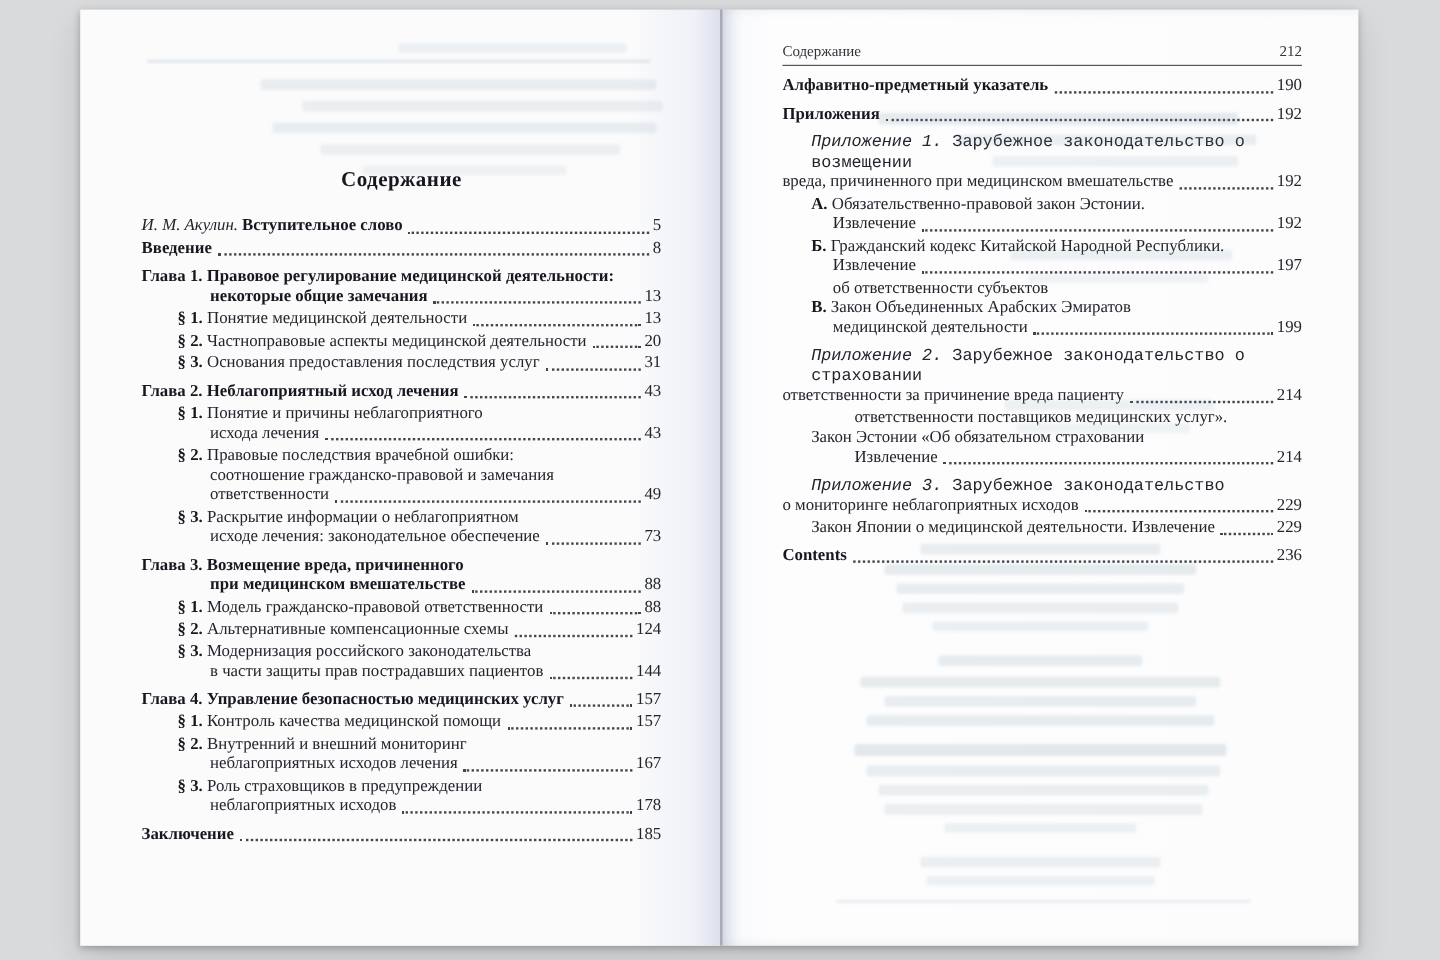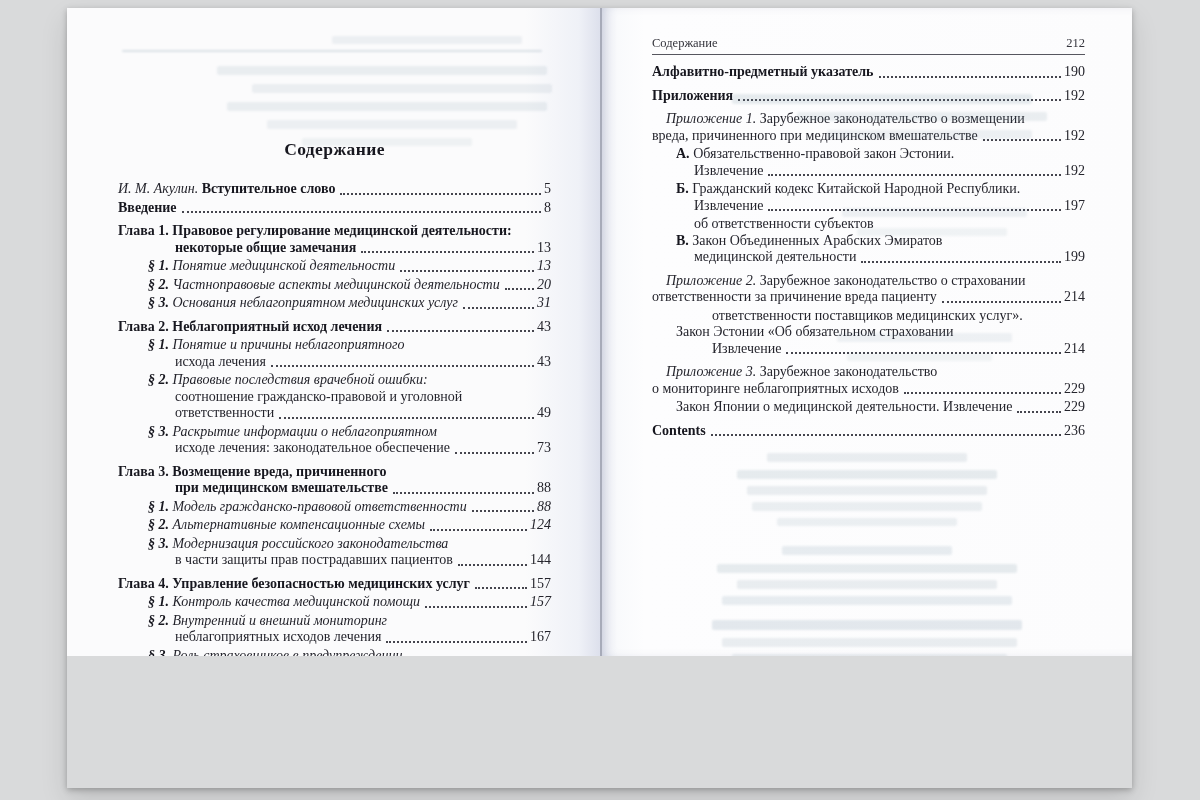--- a/index.html
+++ b/index.html
@@ -4,21 +4,21 @@
 <style>
   * { margin:0; padding:0; box-sizing:border-box; }
   body { width:1200px; height:800px; overflow:hidden;
          font-family:"Liberation Serif","DejaVu Serif",serif; }
   .stage { position:relative; width:1200px; height:800px; background:#d9dadb; }
 
   .book { position:absolute; left:67px; top:8px; width:1065px; height:780px;
           display:flex;
           box-shadow:0 2px 6px rgba(0,0,0,.25), 0 12px 26px rgba(0,0,0,.12); }
 
-  .page { position:relative; height:648px; overflow:hidden; color:#24242c; }
+  .page { position:relative; height:780px; overflow:hidden; color:#24242c; }
 
   .page-left { width:533px;
     background:linear-gradient(to right,#fbfbfc 0%,#fbfbfc 86%,#eff1f7 96%,#dde0ec 100%);
     padding:0 49px 0 51px; }
 
   .page-right { width:532px;
     background:linear-gradient(to right,#eef0f6 0%,#f9fafc 3%,#fdfdfe 8%,#fcfcfd 100%);
     border-left:2px solid #a7abb9;
     box-shadow:inset 7px 0 12px -5px rgba(90,100,140,.28);
     padding:28px 47px 0 50px; }
@@ -37,22 +37,22 @@
   .line { font-size:14px; line-height:16.5px; }
   .line.has-page { display:flex; align-items:flex-end;text-align:right; }
   .txt { white-space:pre-wrap; }
   .st-b { font-weight:bold; color:#17171f; }
   .st-i { font-style:italic; }
   .st-r { font-weight:normal; }
   .leader { flex:1 0 10px; border-bottom:2px dotted #45454e;
             margin:0 3px 3px 5px; }
   .pg { font-weight:normal; color:#24242c; }
 
-  .ind0{margin-left:0;} .ind1{margin-left:30px;font-style:italic;} .ind2{margin-left:57px;}
-  .ind3{margin-left:14px;} .ind4{margin-left:24px;} .ind5{margin-left:42px;}
+  .ind0{margin-left:0;} .ind1{margin-left:30px;} .ind2{margin-left:57px;}
+  .ind3{margin-left:24px;font-family:Liberation Mono, monospace;} .ind4{margin-left:24px;} .ind5{margin-left:42px;}
   .ind6{margin-left:60px;}
 
   
   .gh { position:absolute; border-radius:2px; filter:blur(1.2px); pointer-events:none; }
 </style>
 </head>
 <body>
 
 <div class="stage">
   <div class="book">
@@ -100,21 +100,21 @@
           </div>
           <div class="entry">
             <div class="line ind1 has-page">
               <span class="txt"><span class="st-b">§ 2. </span><span class="st-r">Частноправовые аспекты медицинской деятельности</span></span>
               <span class="leader"></span>
               <span class="pg">20</span>
             </div>
           </div>
           <div class="entry">
             <div class="line ind1 has-page">
-              <span class="txt"><span class="st-b">§ 3. </span><span class="st-r">Основания неблагоприятном медицинских услуг</span></span>
+              <span class="txt"><span class="st-b">§ 3. </span><span class="st-r">Основания предоставления последствия услуг</span></span>
               <span class="leader"></span>
               <span class="pg">31</span>
             </div>
           </div>
           <div class="entry gap">
             <div class="line ind0 has-page">
               <span class="txt"><span class="st-b">Глава 2. Неблагоприятный исход лечения</span></span>
               <span class="leader"></span>
               <span class="pg">43</span>
             </div>
@@ -122,21 +122,21 @@
           <div class="entry">
             <div class="line ind1"><span class="txt"><span class="st-b">§ 1. </span><span class="st-r">Понятие и причины неблагоприятного</span></span></div>
             <div class="line ind2 has-page">
               <span class="txt"><span class="st-r">исхода лечения</span></span>
               <span class="leader"></span>
               <span class="pg">43</span>
             </div>
           </div>
           <div class="entry">
             <div class="line ind1"><span class="txt"><span class="st-b">§ 2. </span><span class="st-r">Правовые последствия врачебной ошибки:</span></span></div>
-            <div class="line ind2"><span class="txt"><span class="st-r">соотношение гражданско-правовой и уголовной</span></span></div>
+            <div class="line ind2"><span class="txt"><span class="st-r">соотношение гражданско-правовой и замечания</span></span></div>
             <div class="line ind2 has-page">
               <span class="txt"><span class="st-r">ответственности</span></span>
               <span class="leader"></span>
               <span class="pg">49</span>
             </div>
           </div>
           <div class="entry">
             <div class="line ind1"><span class="txt"><span class="st-b">§ 3. </span><span class="st-r">Раскрытие информации о неблагоприятном</span></span></div>
             <div class="line ind2 has-page">
               <span class="txt"><span class="st-r">исходе лечения: законодательное обеспечение</span></span>

